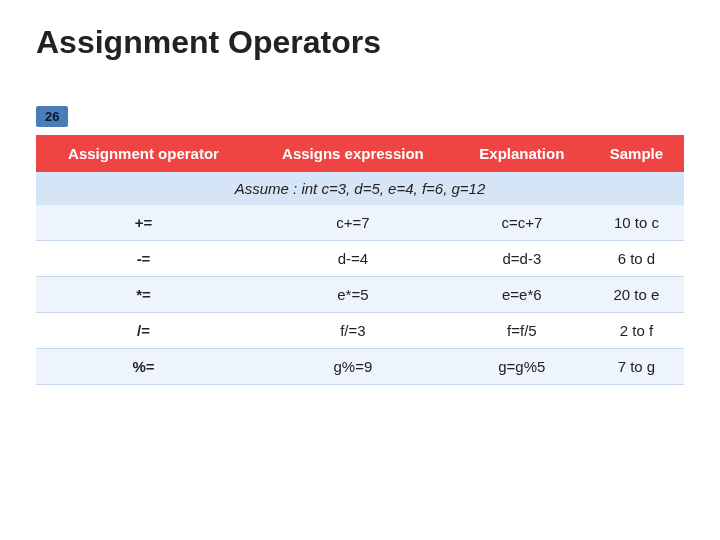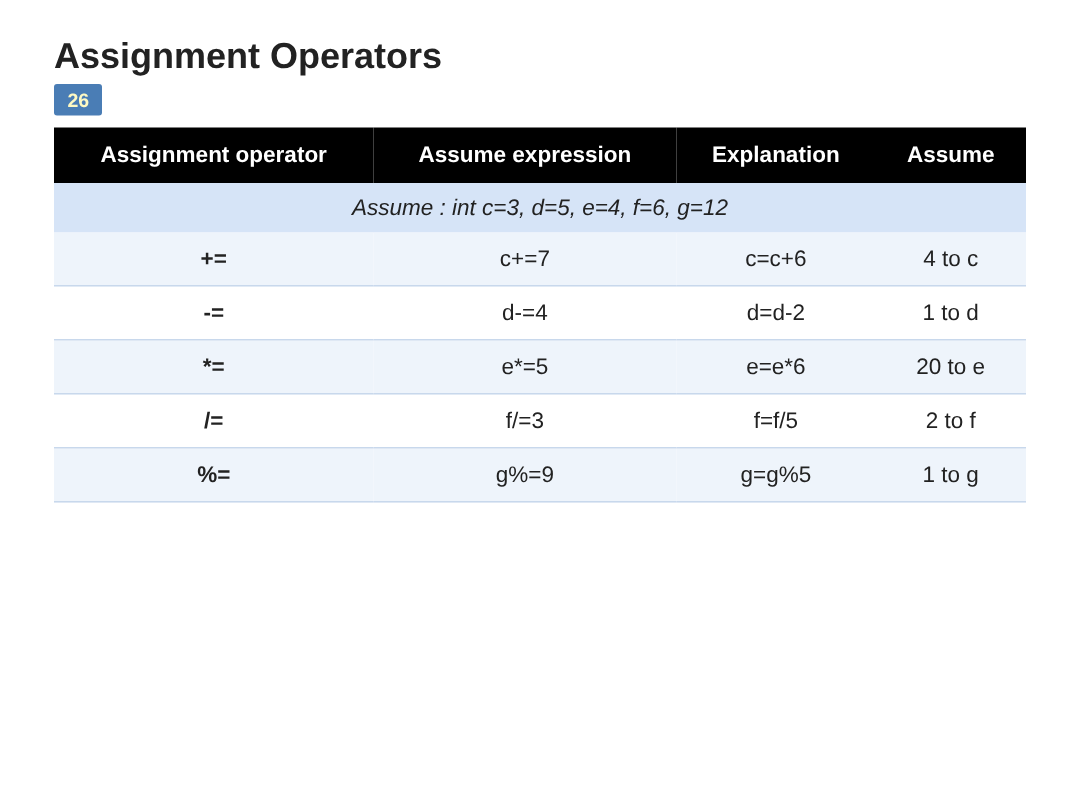--- a/index.html
+++ b/index.html
@@ -7,41 +7,42 @@
       width: 720px;
       height: 540px;
       background: #fff;
       font-family: Arial, sans-serif;
       overflow: hidden;
     }
     .page {
       padding: 24px 36px 20px 36px;
     }
     .title {
-      font-size: 24px;
+      font-size: 32px;
       font-weight: bold;
       color: #222;
-      margin-bottom: 4px;
+      margin-bottom: 26px;
     }
     .slide-number {
       display: inline-block;
       background: #4a7db5;
-      color: #fef9c3;
+      color: #0f172a;
       font-size: 13px;
       font-weight: bold;
       padding: 3px 9px;
       border-radius: 2px;
       margin-bottom: 8px;
+      margin-top: 19px;
     }
     table {
       width: 100%;
       border-collapse: collapse;
     }
     thead tr {
-      background: #000000;
+      background: #ef4444;
     }
     thead th {
       color: #fff;
       font-size: 15px;
       font-weight: bold;
       padding: 10px 12px;
       text-align: center;
     }
     .assume-row td {
       background: #d6e4f7;
@@ -77,54 +78,54 @@
 
 <div class="page">
   <div class="title">Assignment Operators</div>
   <div>
     <span class="slide-number">26</span>
   </div>
   <table>
     <thead>
       <tr>
         <th>Assignment operator</th>
-        <th>Assume expression</th>
+        <th>Assigns expression</th>
         <th>Explanation</th>
-        <th>Assume</th>
+        <th>Sample</th>
       </tr>
     </thead>
     <tbody id="table-body">
       <tr class="assume-row">
         <td colspan="4">Assume : int c=3, d=5, e=4, f=6, g=12</td>
       </tr>
     <tr>
           <td class="col-op">+=</td>
           <td>c+=7</td>
-          <td>c=c+6</td>
-          <td>4 to c</td>
+          <td>c=c+7</td>
+          <td>10 to c</td>
         </tr>
         <tr>
           <td class="col-op">-=</td>
           <td>d-=4</td>
-          <td>d=d-2</td>
-          <td>1 to d</td>
+          <td>d=d-3</td>
+          <td>6 to d</td>
         </tr>
         <tr>
           <td class="col-op">*=</td>
           <td>e*=5</td>
           <td>e=e*6</td>
           <td>20 to e</td>
         </tr>
         <tr>
           <td class="col-op">/=</td>
           <td>f/=3</td>
           <td>f=f/5</td>
           <td>2 to f</td>
         </tr>
         <tr>
           <td class="col-op">%=</td>
           <td>g%=9</td>
           <td>g=g%5</td>
-          <td>1 to g</td>
+          <td>7 to g</td>
         </tr>
       </tbody>
   </table>
 </div>
 
 </body></html>

